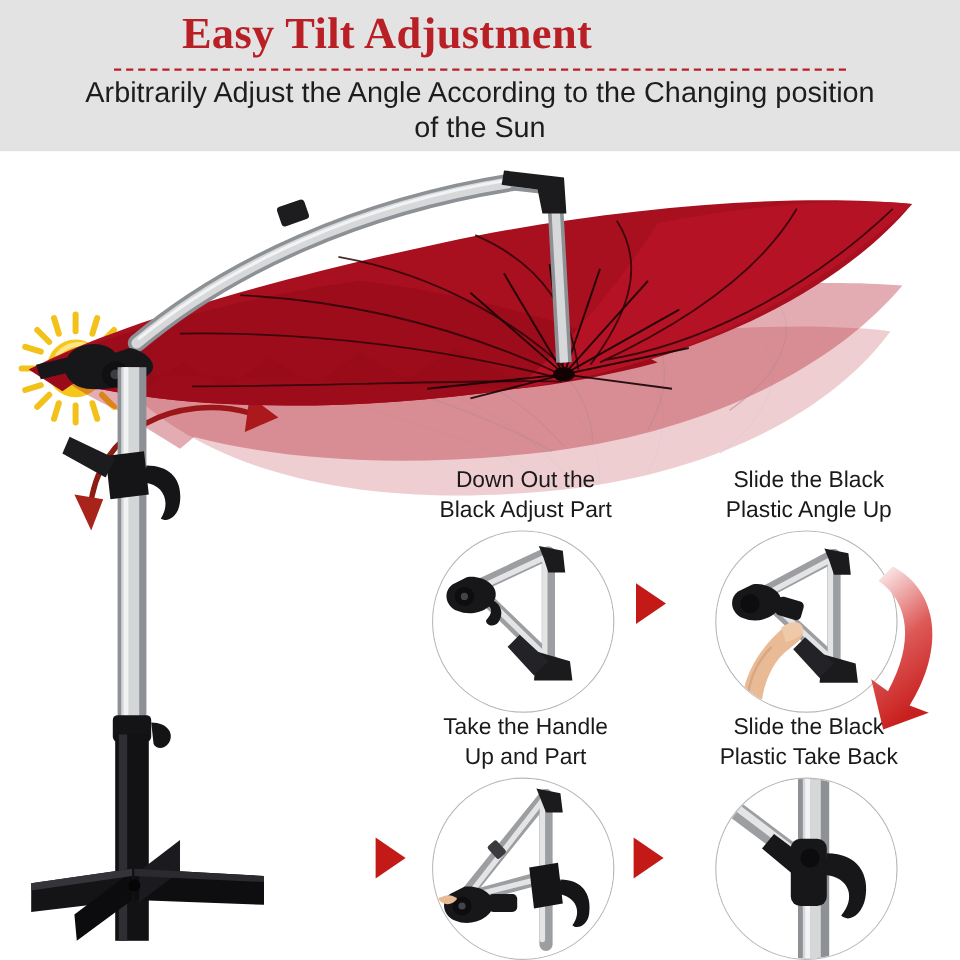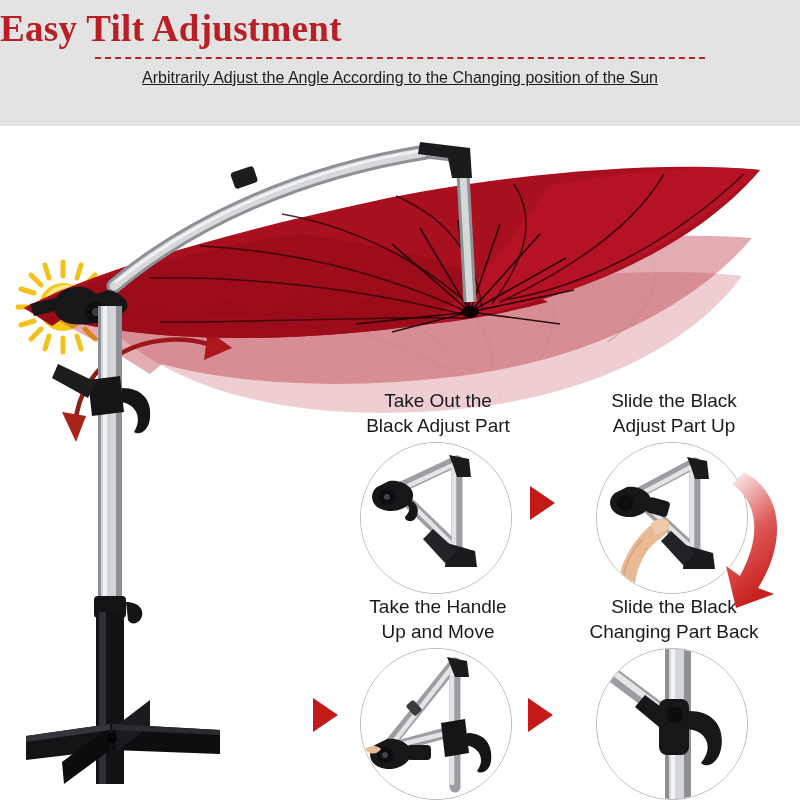--- a/index.html
+++ b/index.html
@@ -21,45 +21,45 @@
     position: absolute;
     left: 0; top: 0;
     width: 800px;
     height: 126px;
     background: #e3e3e3;
   }
   #header-title {
     position: absolute;
     left: 0; top: 6px;
     width: 645px;
+    text-align: center;
     font-family: "Liberation Serif", serif;
     font-size: 37px;
     font-weight: 700;
     color: #b92025;
     letter-spacing: 0.3px;
     line-height: 46px;
     white-space: nowrap;
   }
   #header-divider {
     position: absolute;
     left: 95px; top: 57px;
     width: 610px;
     height: 0;
     border-top: 2px dashed #b92025;
   }
   #header-subtitle {
     position: absolute;
     left: 60px; top: 63px;
     width: 680px;
     text-align: center;
-    font-size: 16px;
+    font-size: 24px;
     font-weight: 400;
     color: #1d1d1d;
     line-height: 29px;
-    text-decoration: underline;
   }
 
   
   #hero {
     position: absolute;
     left: 0; top: 126px;
     width: 800px;
     height: 674px;
   }
   .hero-svg { position: absolute; left: 0; top: 0; }
@@ -282,21 +282,21 @@
         <path d="M112 598 L 220 604 L 220 609 L 112 604 Z" fill="#2a2a2f"></path>
         <circle cx="112" cy="612" r="5" fill="#050506"></circle>
       </g>
     </svg>
   </div>
 
   <div id="steps">
 
     <div class="step step-a">
       <div class="step-caption">
-        <span>Take Out the</span><br>
+        <span>Down Out the</span><br>
         <span>Black Adjust Part</span>
       </div>
       <div class="step-circle">
         <svg width="150" height="150" viewBox="0 0 150 150">
           <rect width="150" height="150" fill="#ffffff"></rect>
           <g stroke="#9c9ea1" stroke-width="11" stroke-linecap="round" fill="none">
             <path d="M32 48 L 96 18"></path>
             <path d="M96 18 L 96 112"></path>
             <path d="M44 56 L 100 110"></path>
           </g>
@@ -316,21 +316,21 @@
             <circle cx="26" cy="54" r="8" fill="#0d0d0f"></circle>
             <circle cx="26" cy="54" r="3" fill="#43434a"></circle>
           </g>
         </svg>
       </div>
     </div>
 
     <div class="step step-b">
       <div class="step-caption">
         <span>Slide the Black</span><br>
-        <span>Adjust Part Up</span>
+        <span>Plastic Angle Up</span>
       </div>
       <div class="step-circle">
         <svg width="150" height="150" viewBox="0 0 150 150">
           <rect width="150" height="150" fill="#ffffff"></rect>
           <g stroke="#9c9ea1" stroke-width="11" stroke-linecap="round" fill="none">
             <path d="M34 54 L 98 20"></path>
             <path d="M98 20 L 98 114"></path>
             <path d="M52 66 L 102 112"></path>
           </g>
           <g stroke="#e2e4e6" stroke-width="4.5" stroke-linecap="round" fill="none">
@@ -351,21 +351,21 @@
             <path d="M54 80 C 62 74, 70 74, 72 80 C 74 86, 66 90, 58 92 Z" fill="#f0c9a8"></path>
             <path d="M26 138 C 28 120, 36 106, 46 96" stroke="#d8a781" stroke-width="2" fill="none"></path>
           </g>
         </svg>
       </div>
     </div>
 
     <div class="step step-c">
       <div class="step-caption">
         <span>Take the Handle</span><br>
-        <span>Up and Move</span>
+        <span>Up and Part</span>
       </div>
       <div class="step-circle">
         <svg width="150" height="150" viewBox="0 0 150 150">
           <rect width="150" height="150" fill="#ffffff"></rect>
           <g stroke="#9c9ea1" stroke-width="11" stroke-linecap="round" fill="none">
             <path d="M28 96 L 94 14"></path>
             <path d="M94 14 L 94 138"></path>
             <path d="M40 96 L 92 82"></path>
           </g>
           <g stroke="#e2e4e6" stroke-width="4.5" stroke-linecap="round" fill="none">
@@ -388,21 +388,21 @@
                      C 124 112, 120 98, 104 96 Z" fill="#151517"></path>
           </g>
           <path d="M4 100 C 10 96, 16 96, 20 100 C 16 106, 8 106, 4 100 Z" fill="#e8bb96"></path>
         </svg>
       </div>
     </div>
 
     <div class="step step-d">
       <div class="step-caption">
         <span>Slide the Black</span><br>
-        <span>Changing Part Back</span>
+        <span>Plastic Take Back</span>
       </div>
       <div class="step-circle">
         <svg width="150" height="150" viewBox="0 0 150 150">
           <rect width="150" height="150" fill="#ffffff"></rect>
 
           <rect x="68" y="0" width="26" height="150" fill="#8d9094"></rect>
           <rect x="72" y="0" width="15" height="150" fill="#d5d7d9"></rect>
           <rect x="74" y="0" width="4" height="150" fill="#f2f3f4"></rect>
 
           <g stroke="#9c9ea1" stroke-width="15" stroke-linecap="round" fill="none">

